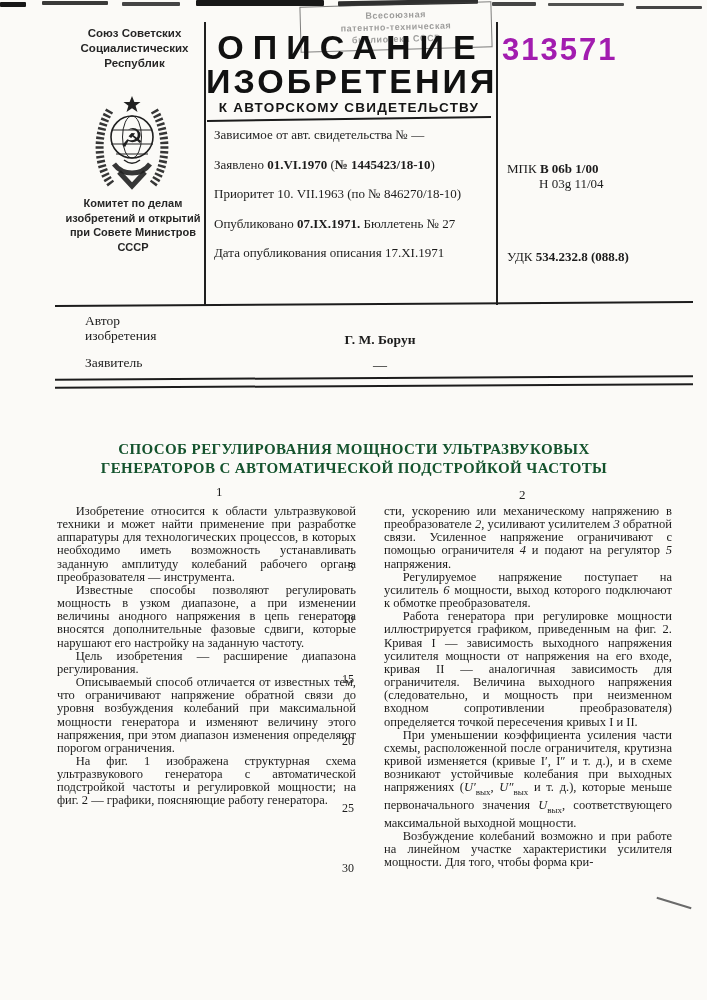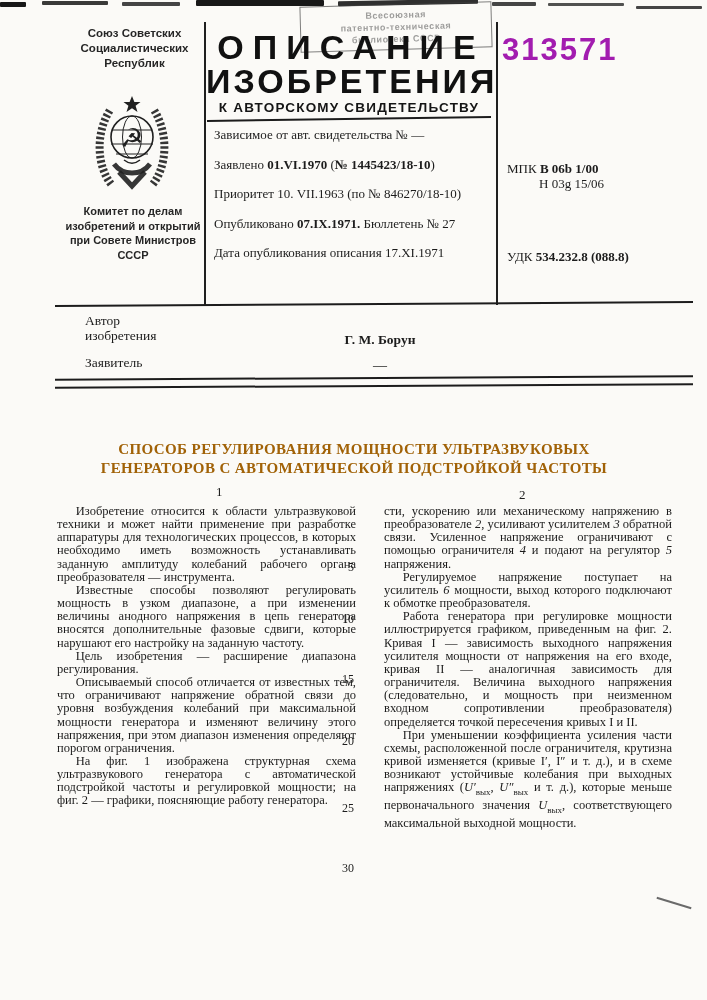--- a/index.html
+++ b/index.html
@@ -28,21 +28,21 @@
     font-size:9px;letter-spacing:.6px;color:rgba(80,80,80,.55);line-height:12px;
   }
   
   .union{
     position:absolute;left:52px;top:26px;width:165px;text-align:center;
     font-family:"Liberation Sans",sans-serif;font-weight:bold;font-size:11.5px;
     line-height:15px;color:#262626;
   }
   .emblem{position:absolute;left:91px;top:94px;}
   .committee{
-    position:absolute;left:48px;top:204px;width:170px;text-align:center;
+    position:absolute;left:48px;top:196px;width:170px;text-align:center;
     font-family:"Liberation Sans",sans-serif;font-weight:bold;font-size:11px;
     line-height:14.5px;color:#262626;
   }
   
   .vline{position:absolute;width:2px;background:#1f1f1f;top:22px;height:283px;}
   .vline-left{left:204px;}
   .vline-right{left:496px;}
   .doc-word1{
     position:absolute;left:206px;top:28px;width:290px;text-align:center;
     font-family:"Liberation Sans",sans-serif;font-weight:bold;font-size:34px;
@@ -75,21 +75,21 @@
   .rule-top{top:303px;height:2px;transform:rotate(-.35deg);}
   .rule-d1{top:377px;height:2px;transform:rotate(-.3deg);}
   .rule-d2{top:385px;height:1.5px;transform:rotate(-.3deg);}
   .author-label{position:absolute;left:85px;top:313px;font-size:13.5px;line-height:15px;}
   .author-name{position:absolute;left:280px;top:332px;width:200px;text-align:center;font-weight:bold;font-size:13.5px;}
   .applicant-label{position:absolute;left:85px;top:355px;font-size:13.5px;}
   .applicant-value{position:absolute;left:280px;top:358px;width:200px;text-align:center;font-size:14px;}
   
   .inv-title{
     position:absolute;left:63px;top:440px;width:582px;text-align:center;
-    font-weight:bold;font-size:15px;line-height:18.5px;letter-spacing:.4px;color:#a16207;
+    font-weight:bold;font-size:15px;line-height:18.5px;letter-spacing:.4px;color:#14532d;
   }
   .colnum{position:absolute;font-size:13px;}
   .colnum-1{left:216px;top:484px;}
   .colnum-2{left:519px;top:487px;}
   
   .col{position:absolute;top:505px;font-size:12.5px;line-height:13.15px;text-align:justify;}
   .col p{margin:0;text-indent:1.5em;}
   .col-left{left:57px;width:299px;}
   .col-right{left:384px;width:288px;}
   .col-right p:first-child{text-indent:0;}
@@ -164,21 +164,21 @@
   <div class="biblio">
       <p>Зависимое от авт. свидетельства № —</p>
       <p>Заявлено <b>01.VI.1970</b> (<b>№ 1445423/18-10</b>)</p>
       <p>Приоритет 10. VII.1963 (по № 846270/18-10)</p>
       <p>Опубликовано <b>07.IX.1971.</b> Бюллетень № 27</p>
       <p>Дата опубликования описания 17.XI.1971</p>
     </div>
 
   <div class="mpk">
     <div class="l1">МПК <b>В 06b 1/00</b></div>
-    <div class="l2">Н 03g 15/06</div>
+    <div class="l2">Н 03g 11/04</div>
   </div>
   <div class="udk">УДК <b>534.232.8 (088.8)</b></div>
 
   <div class="rule rule-top"></div>
 
   <div class="author-label" style="white-space:pre-line">Автор
 изобретения</div>
   <div class="author-name">Г. М. Борун</div>
   <div class="applicant-label">Заявитель</div>
   <div class="applicant-value">—</div>
@@ -199,20 +199,21 @@
       <p>Известные способы позволяют регулировать мощность в узком диапазоне, а при изменении величины анодного напряжения в цепь генератора вносятся дополнительные фазовые сдвиги, которые нарушают его настройку на заданную частоту.</p>
       <p>Цель изобретения — расширение диапазона регулирования.</p>
       <p>Описываемый способ отличается от известных тем, что ограничивают напряжение обратной связи до уровня возбуждения колебаний при максимальной мощности генератора и изменяют величину этого напряжения, при этом диапазон изменения определяют порогом ограничения.</p>
       <p>На фиг. 1 изображена структурная схема ультразвукового генератора с автоматической подстройкой частоты и регулировкой мощности; на фиг. 2 — графики, поясняющие работу генератора.</p>
     </div>
   <div class="col col-right">
       <p>сти, ускорению или механическому напряжению в преобразователе <i>2</i>, усиливают усилителем <i>3</i> обратной связи. Усиленное напряжение ограничивают с помощью ограничителя <i>4</i> и подают на регулятор <i>5</i> напряжения.</p>
       <p>Регулируемое напряжение поступает на усилитель <i>6</i> мощности, выход которого подключают к обмотке преобразователя.</p>
       <p>Работа генератора при регулировке мощности иллюстрируется графиком, приведенным на фиг. 2. Кривая I — зависимость выходного напряжения усилителя мощности от напряжения на его входе, кривая II — аналогичная зависимость для ограничителя. Величина выходного напряжения (следовательно, и мощность при неизменном входном сопротивлении преобразователя) определяется точкой пересечения кривых I и II.</p>
       <p>При уменьшении коэффициента усиления части схемы, расположенной после ограничителя, крутизна кривой изменяется (кривые I′, I″ и т. д.), и в схеме возникают устойчивые колебания при выходных напряжениях (<i>U′</i><sub>вых</sub>, <i>U″</i><sub>вых</sub> и т. д.), которые меньше первоначального значения <i>U</i><sub>вых</sub>, соответствующего максимальной выходной мощности.</p>
+      <p>Возбуждение колебаний возможно и при работе на линейном участке характеристики усилителя мощности. Для того, чтобы форма кри-</p>
     </div>
 
   <div class="gutter">
       <span>5</span>
       <span>10</span>
       <span>15</span>
       <span>20</span>
       <span>25</span>
       <span>30</span>
     </div>

